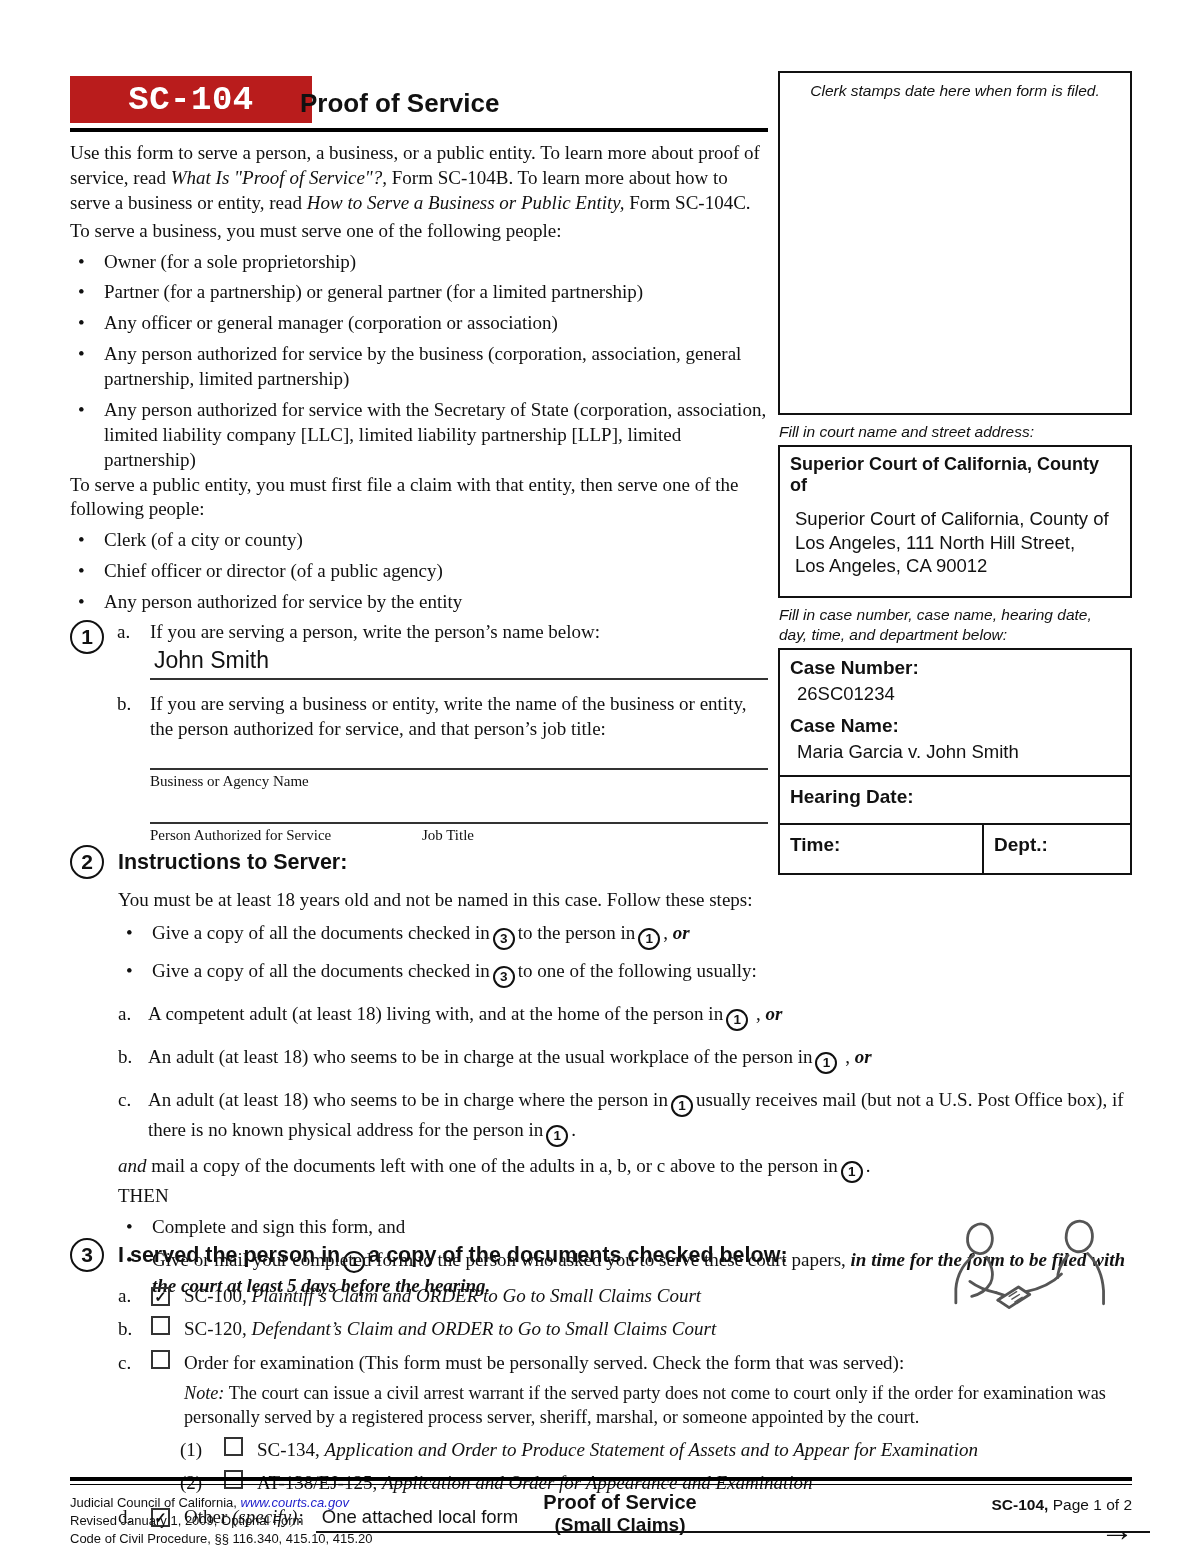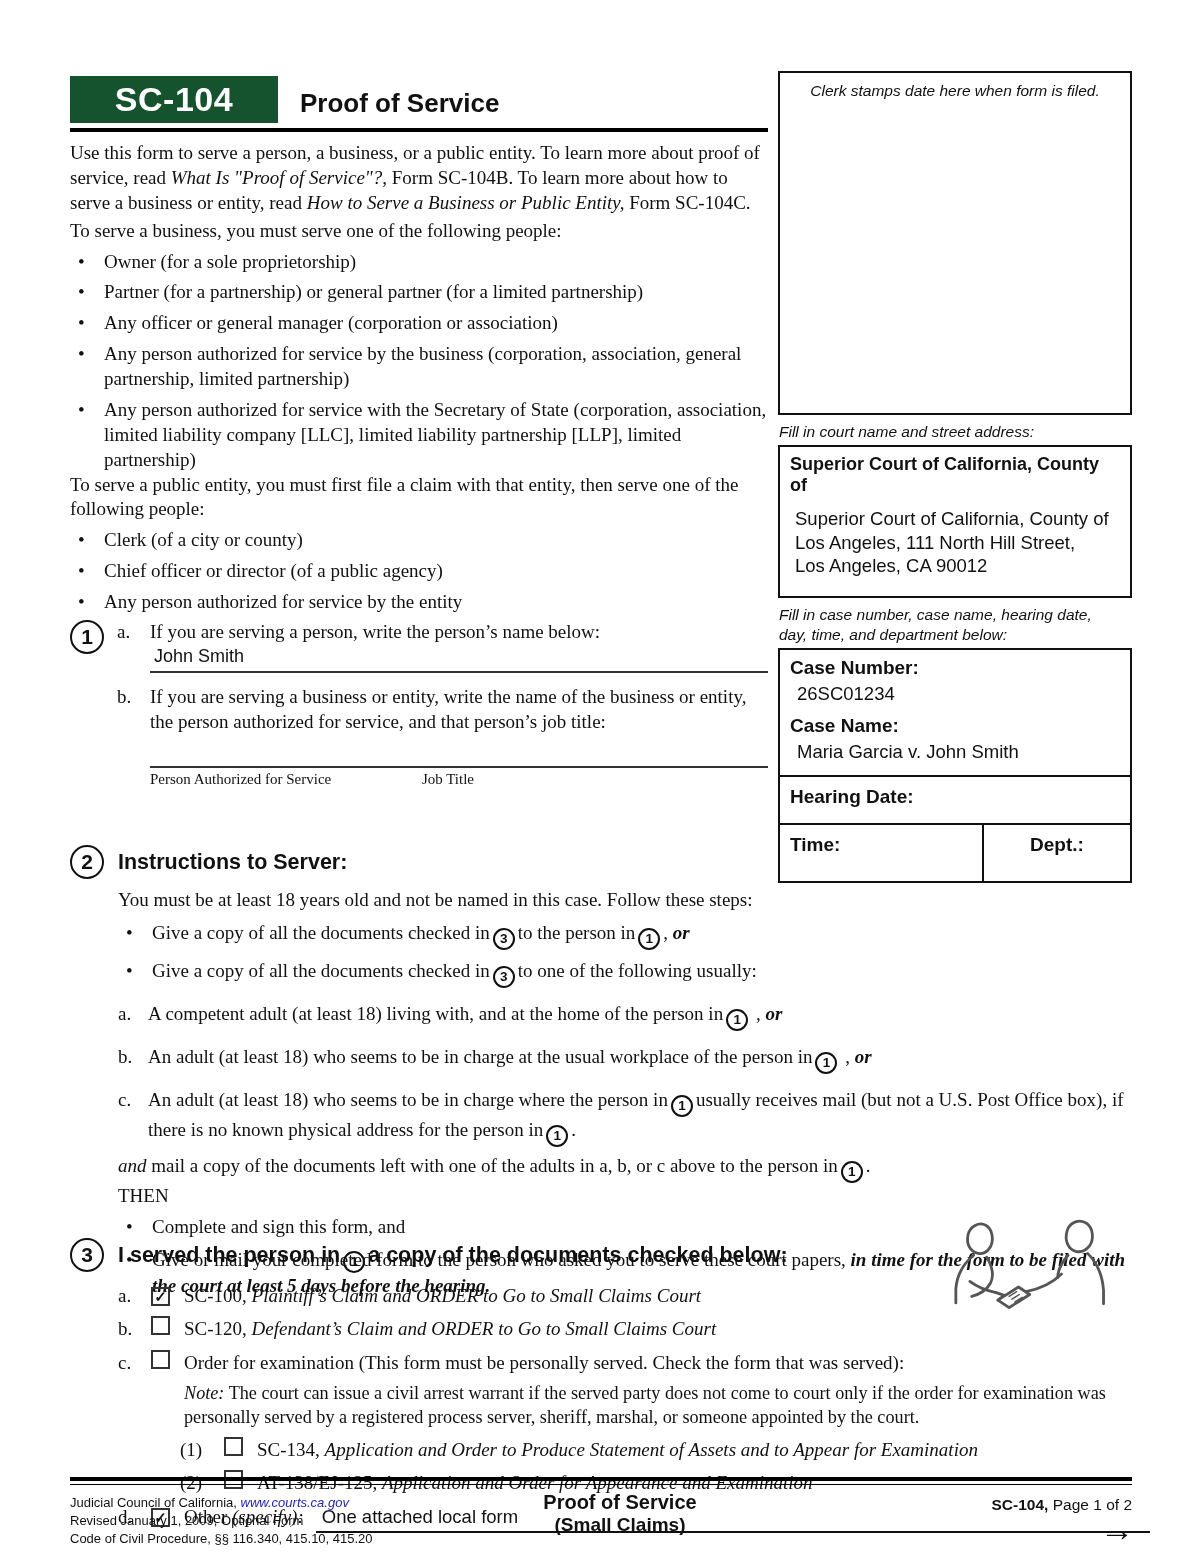--- a/index.html
+++ b/index.html
@@ -4,44 +4,44 @@
 <style>
   html,body{margin:0;padding:0;background:#e8e8e8;}
   #page{position:relative;width:1200px;height:1553px;background:#fff;color:#111;
         font-family:"Liberation Serif","DejaVu Serif",serif;}
   .b{font-weight:normal;}
   .i{font-style:italic;}
   .bi{font-weight:bold;font-style:italic;}
   .sans{font-family:"Liberation Sans","DejaVu Sans",sans-serif;}
 
   
-  .hdr-box{position:absolute;left:70px;top:76px;width:208px;height:47px;background:#14532d;color:#fff;
+  .hdr-box{position:absolute;left:70px;top:76px;width:242px;height:47px;background:#b91c1c;color:#fff;
            display:flex;align-items:center;justify-content:center;
-           font-family:Liberation Sans, sans-serif;font-weight:bold;font-size:34px;letter-spacing:.5px;}
+           font-family:Liberation Mono, monospace;font-weight:bold;font-size:34px;letter-spacing:.5px;}
   .hdr-title{position:absolute;left:300px;top:88px;font-family:"Liberation Sans",sans-serif;
              font-weight:bold;font-size:26px;}
   .hdr-rule{position:absolute;left:70px;top:128px;width:698px;height:4px;background:#000;}
 
   
   .left-col{position:absolute;left:70px;top:141px;width:698px;font-size:19px;line-height:1.31;}
   .left-col p{margin:0 0 3px 0;}
   .bullet{display:flex;margin-top:6px;}
   .bullet .bg{flex:0 0 26px;padding-left:8px;}
   .bullet .bt{flex:1;}
 
   .sec1{display:flex;gap:13px;margin-top:5px;}
   .bignum{flex:0 0 34px;width:34px;height:34px;border:2.5px solid #111;border-radius:50%;
           display:flex;align-items:center;justify-content:center;
           font-family:"Liberation Sans",sans-serif;font-weight:bold;font-size:21px;box-sizing:border-box;}
   .s1c{flex:1;}
   .itemrow{display:flex;}
   .ilet{flex:0 0 33px;}
   .itext{flex:1;}
   .fill-a{margin-left:33px;border-bottom:2px solid #333;padding:0 0 3px 4px;
-          font-family:"Liberation Sans",sans-serif;font-size:18px;}
+          font-family:"Liberation Sans",sans-serif;font-size:23px;}
   .mt12{margin-top:12px;}
   .sigline{margin-left:33px;border-top:2px solid #333;padding-top:2px;font-size:15px;}
   .sig1{margin-top:26px;}
   .sig2{margin-top:31px;position:relative;}
   .joblbl{position:absolute;left:44%;top:2px;}
 
   
   .right-col{position:absolute;left:778px;top:71px;width:354px;box-sizing:border-box;}
   .cap{font-family:"Liberation Sans",sans-serif;font-style:italic;font-size:15.5px;line-height:1.25;}
   .clerk-box{border:2.5px solid #111;height:344px;box-sizing:border-box;text-align:center;padding-top:8px;}
@@ -50,21 +50,21 @@
   .cb-title{font-family:"Liberation Sans",sans-serif;font-weight:bold;font-size:18px;}
   .cb-addr{font-family:"Liberation Sans",sans-serif;font-size:18.5px;line-height:1.25;margin-top:11px;padding-left:5px;}
   .case-box{border:2.5px solid #111;box-sizing:border-box;margin-top:3px;}
   .case-top{padding:7px 10px 12px;border-bottom:2.5px solid #111;}
   .lbl{font-family:"Liberation Sans",sans-serif;font-weight:bold;font-size:19px;}
   .val{font-family:"Liberation Sans",sans-serif;font-size:18.5px;padding-left:7px;margin-top:4px;}
   .mt10{margin-top:10px;}
   .hearing{padding:9px 10px 15px;border-bottom:2.5px solid #111;}
   .td-row{display:flex;}
   .time-cell{flex:0 0 204px;border-right:2.5px solid #111;padding:9px 10px 17px;box-sizing:border-box;}
-  .dept-cell{flex:1;padding:9px 10px 25px;text-align:center;}
+  .dept-cell{flex:1;padding:9px 10px 17px;}
 
   
   .secwrap{position:absolute;left:70px;width:1080px;display:flex;gap:14px;}
   .sec2{top:845px;}
   .sec3{top:1238px;}
   .secc{flex:1;font-size:19px;line-height:1.33;}
   .sech{font-family:"Liberation Sans",sans-serif;font-weight:bold;font-size:21.5px;margin:3px 0 10px;}
   .cn{display:inline-flex;width:22px;height:22px;border:2px solid #111;border-radius:50%;box-sizing:border-box;
       align-items:center;justify-content:center;font-family:"Liberation Sans",sans-serif;
       font-weight:bold;font-style:normal;font-size:13.5px;vertical-align:-4px;margin:0 3px;}
@@ -196,20 +196,23 @@
       <div class="s1c">
         <div class="itemrow">
           <span class="ilet">a.</span>
           <span class="itext"><span>If you are serving a </span><span class="b">person,</span><span> write the person’s name below:</span></span>
         </div>
         <div class="fill-a">John Smith</div>
         <div class="itemrow mt12">
           <span class="ilet">b.</span>
           <span class="itext"><span>If you are serving a </span><span class="b">business</span><span> or </span><span class="b">entity,</span><span> write the name of the business or entity, the person authorized for service, and that person’s job title:</span></span>
         </div>
+        <div class="sigline sig1">
+          <span>Business or Agency Name</span>
+        </div>
         <div class="sigline sig2">
           <span>Person Authorized for Service</span>
           <span class="joblbl">Job Title</span>
         </div>
       </div>
     </div>
   </div>
 
   <div class="secwrap sec2">
     <div class="bignum">2</div>

